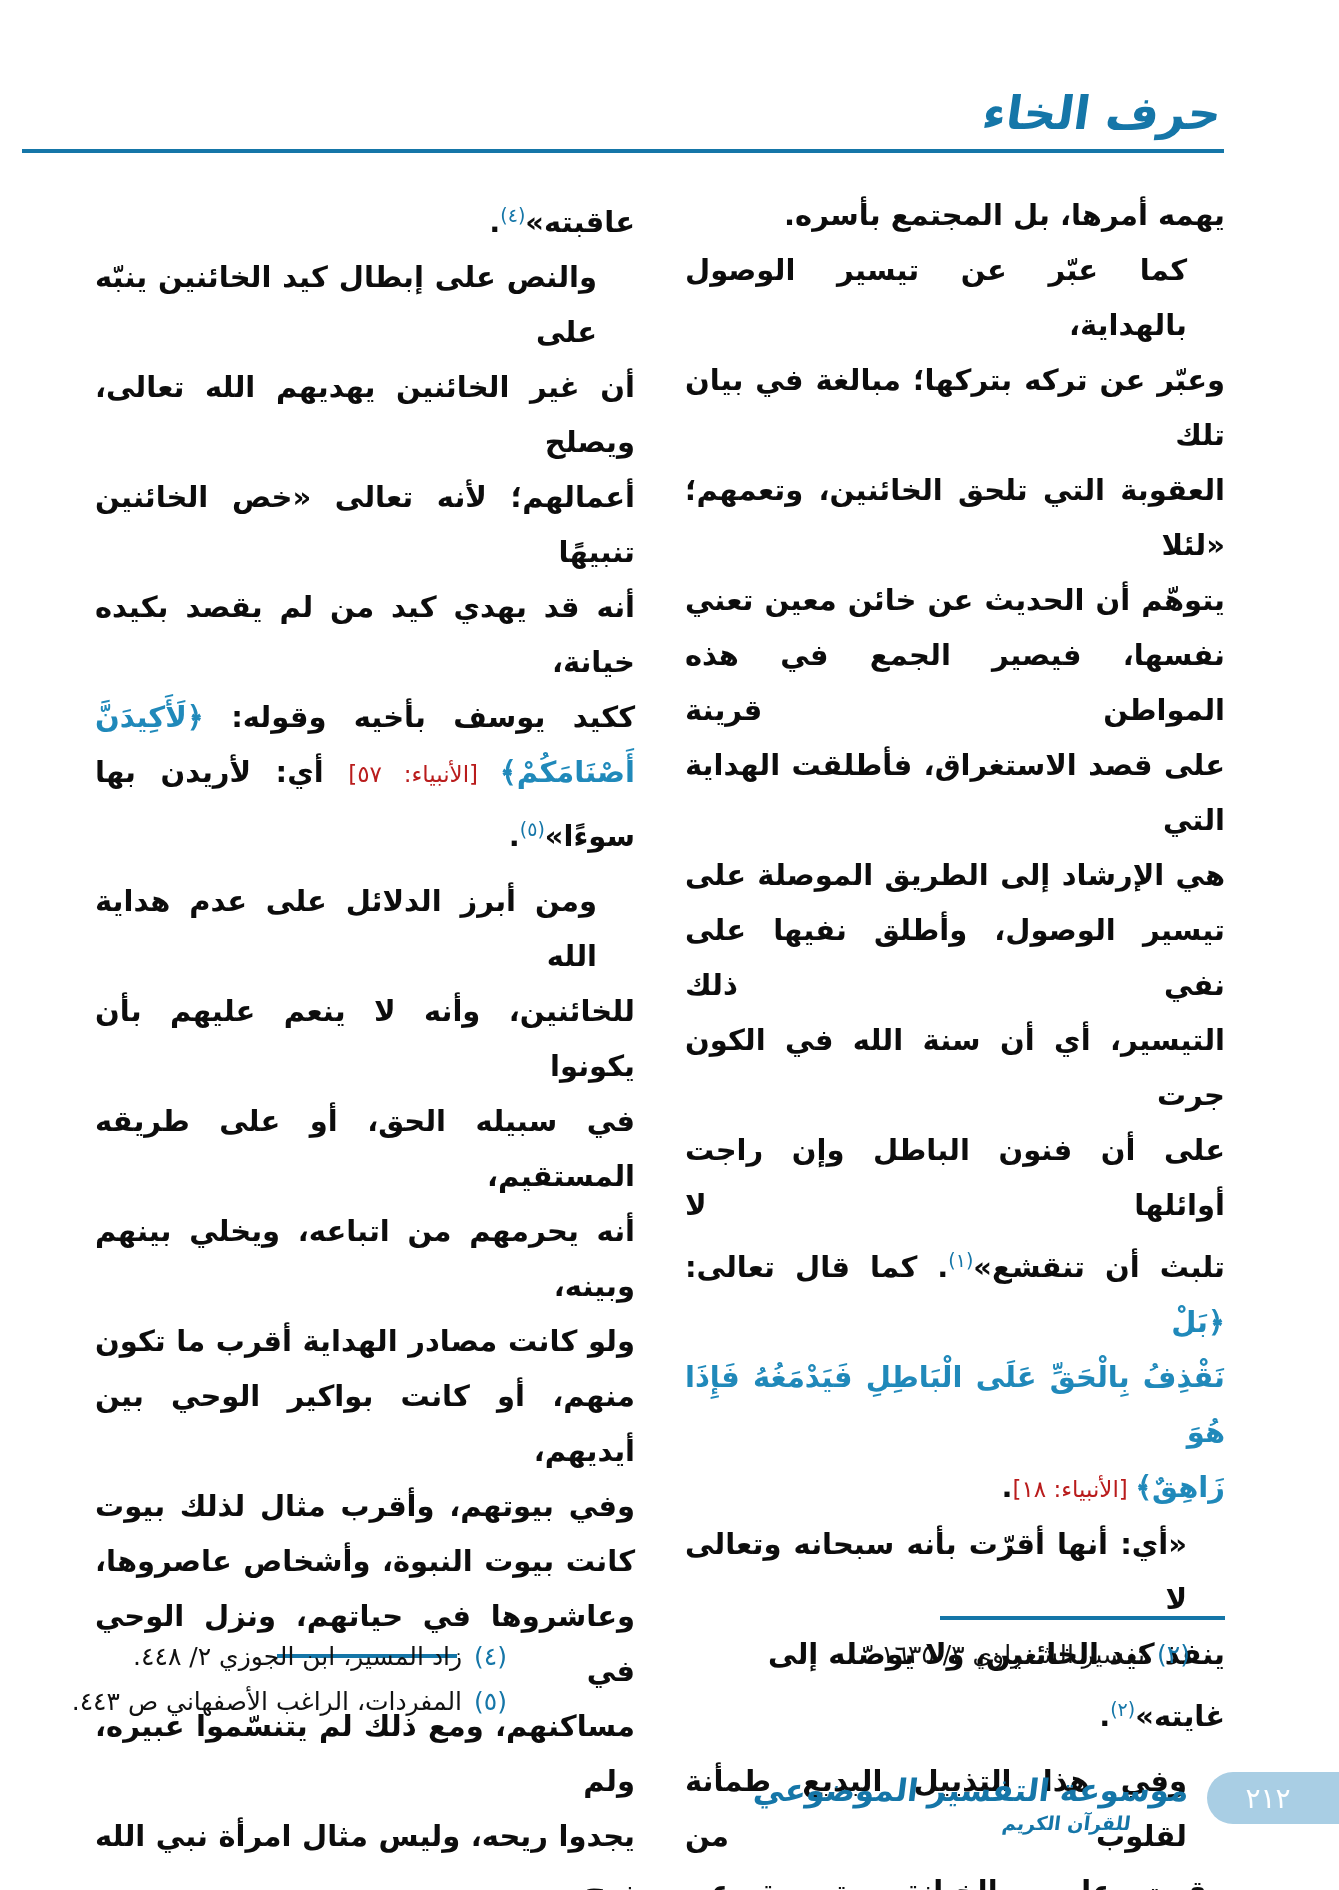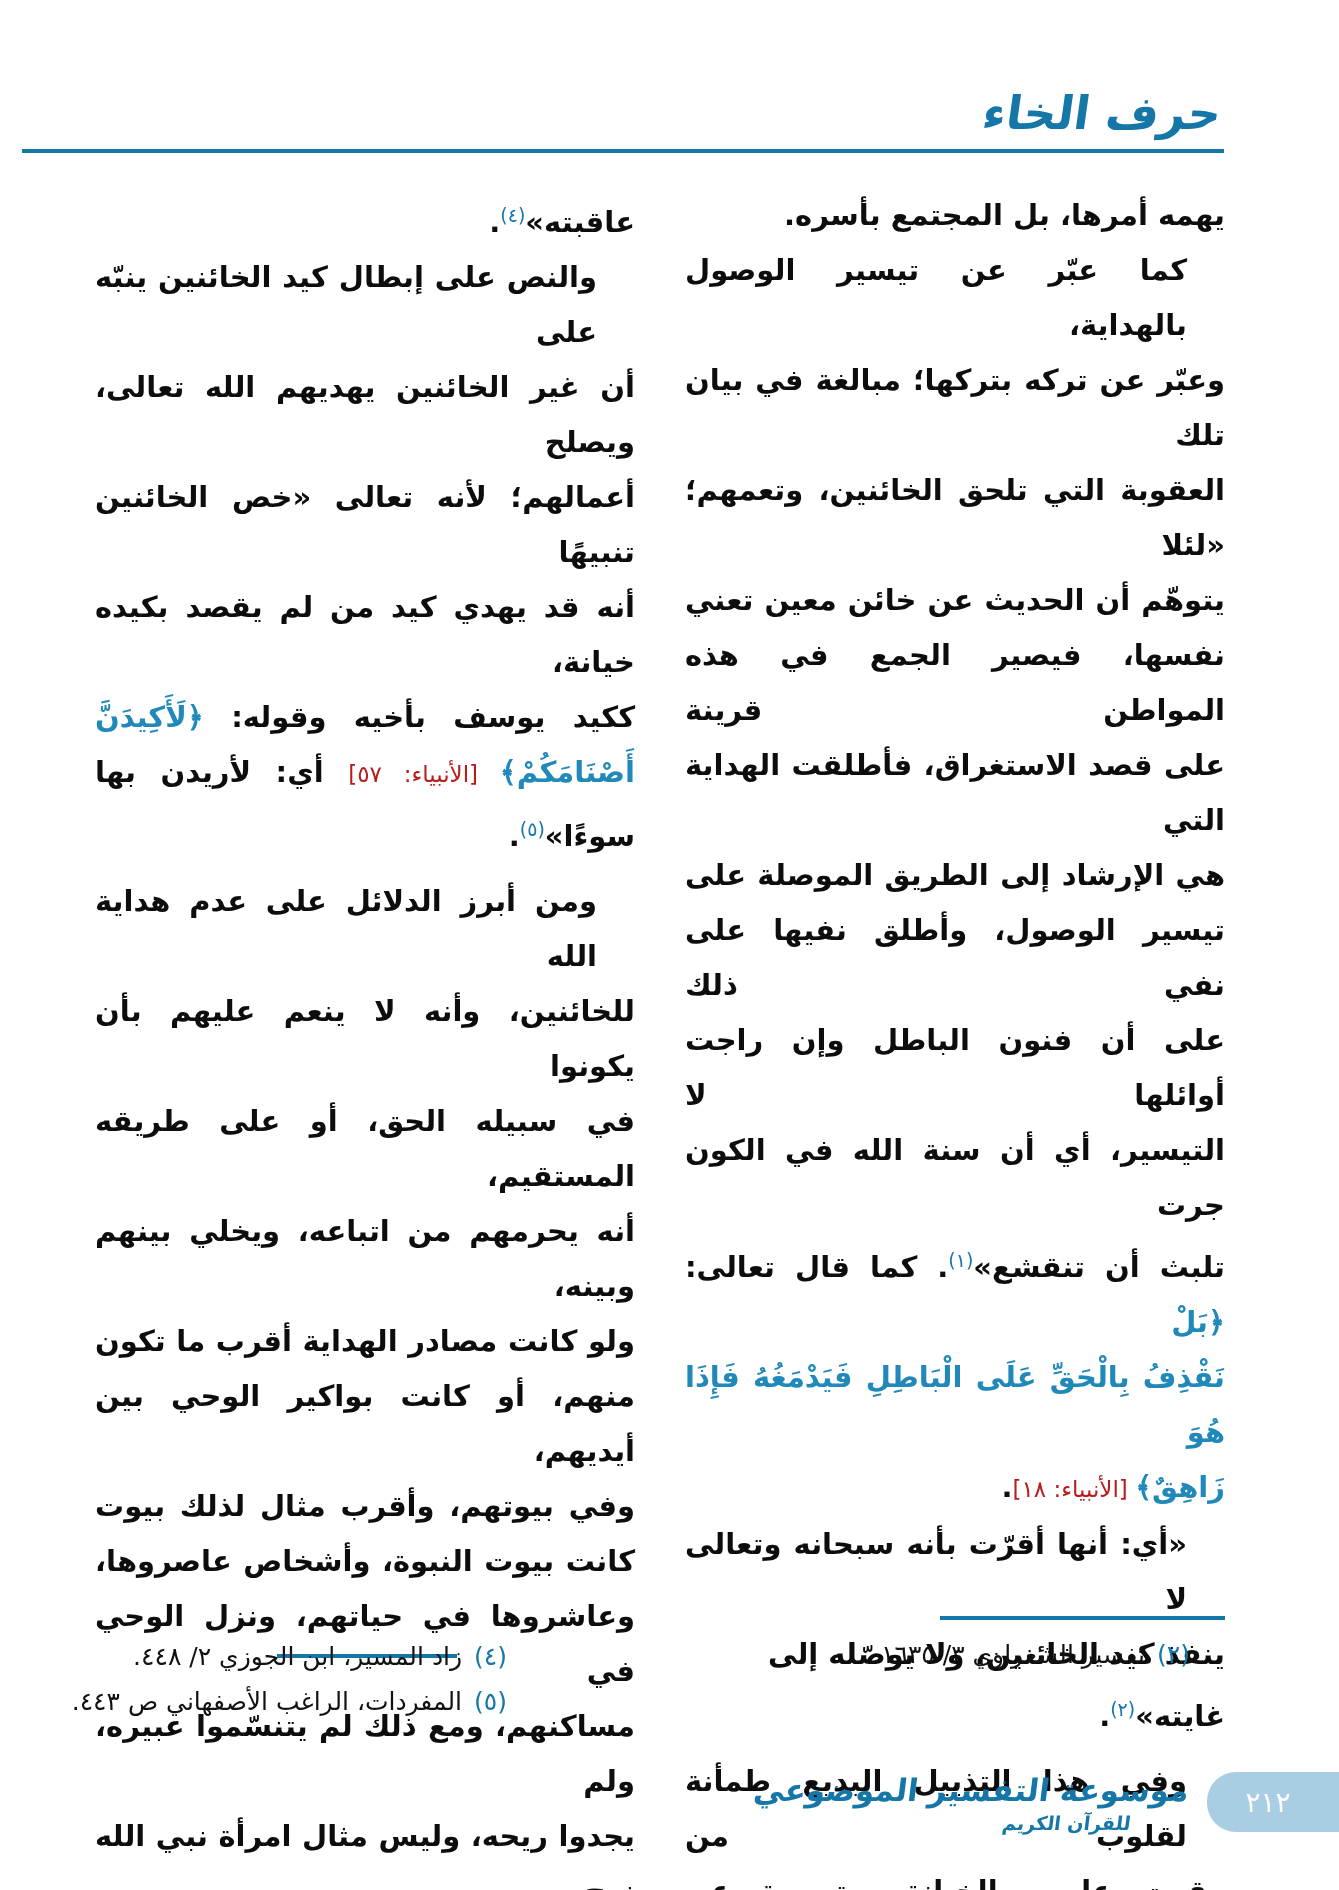--- a/index.html
+++ b/index.html
@@ -63,21 +63,21 @@
     text-align:center;color:var(--accent);
   }
   .logo-main{
     font-size:31px;font-weight:700;transform:skewX(-7deg);
     letter-spacing:-1px;white-space:nowrap;
   }
   .logo-sub{
     font-size:19px;font-weight:700;transform:skewX(-7deg);margin-top:4px;
   }
   .page-pill{
-    position:absolute;top:1772px;right:0;width:122px;height:60px;
+    position:absolute;top:1772px;right:0;width:122px;height:52px;
     background:var(--pill-bg);color:var(--pill-text);
     border-radius:29px 0 0 29px;
     display:flex;align-items:center;justify-content:center;
     font-size:28px;font-weight:400;letter-spacing:12px;padding-right:10px;
     direction:ltr;
   }
 </style>
 </head>
 <body style="--accent: #1576a8; --quran: #2089ba; --pill-bg: #a9cee4; --pill-text: #ffffff;">
 
@@ -90,22 +90,22 @@
     <section class="col col-right">
         <div class="line end"><span class="seg-normal">يهمه أمرها، بل المجتمع بأسره.</span></div>
         <div class="line just indent"><span class="seg-normal">كما عبّر عن تيسير الوصول بالهداية،</span></div>
         <div class="line just"><span class="seg-normal">وعبّر عن تركه بتركها؛ مبالغة في بيان تلك</span></div>
         <div class="line just"><span class="seg-normal">العقوبة التي تلحق الخائنين، وتعمهم؛ «لئلا</span></div>
         <div class="line just"><span class="seg-normal">يتوهّم أن الحديث عن خائن معين تعني</span></div>
         <div class="line just"><span class="seg-normal">نفسها، فيصير الجمع في هذه المواطن قرينة</span></div>
         <div class="line just"><span class="seg-normal">على قصد الاستغراق، فأطلقت الهداية التي</span></div>
         <div class="line just"><span class="seg-normal">هي الإرشاد إلى الطريق الموصلة على</span></div>
         <div class="line just"><span class="seg-normal">تيسير الوصول، وأطلق نفيها على نفي ذلك</span></div>
+        <div class="line just"><span class="seg-normal">التيسير، أي أن سنة الله في الكون جرت</span></div>
         <div class="line just"><span class="seg-normal">على أن فنون الباطل وإن راجت أوائلها لا</span></div>
-        <div class="line just"><span class="seg-normal">التيسير، أي أن سنة الله في الكون جرت</span></div>
         <div class="line just"><span class="seg-normal">تلبث أن تنقشع»</span><span class="seg-ref">(١)</span><span class="seg-normal">. كما قال تعالى: </span><span class="seg-quran">﴿بَلْ</span></div>
         <div class="line just"><span class="seg-quran">نَقْذِفُ بِالْحَقِّ عَلَى الْبَاطِلِ فَيَدْمَغُهُ فَإِذَا هُوَ</span></div>
         <div class="line end"><span class="seg-quran">زَاهِقٌ﴾</span><span class="seg-cite"> [الأنبياء: ١٨]</span><span class="seg-normal">.</span></div>
         <div class="line just indent"><span class="seg-normal">«أي: أنها أقرّت بأنه سبحانه وتعالى لا</span></div>
         <div class="line end"><span class="seg-normal">ينفذ كيد الخائنين، ولا يوصّله إلى غايته»</span><span class="seg-ref">(٢)</span><span class="seg-normal">.</span></div>
         <div class="line just indent gap-sm"><span class="seg-normal">وفي هذا التذييل البديع طمأنة لقلوب من</span></div>
         <div class="line just"><span class="seg-normal">وقعت عليهم الخيانة، وتسرية عن نفوسهم؛</span></div>
       </section>
     <section class="col col-left">
         <div class="line end"><span class="seg-normal">عاقبته»</span><span class="seg-ref">(٤)</span><span class="seg-normal">.</span></div>

